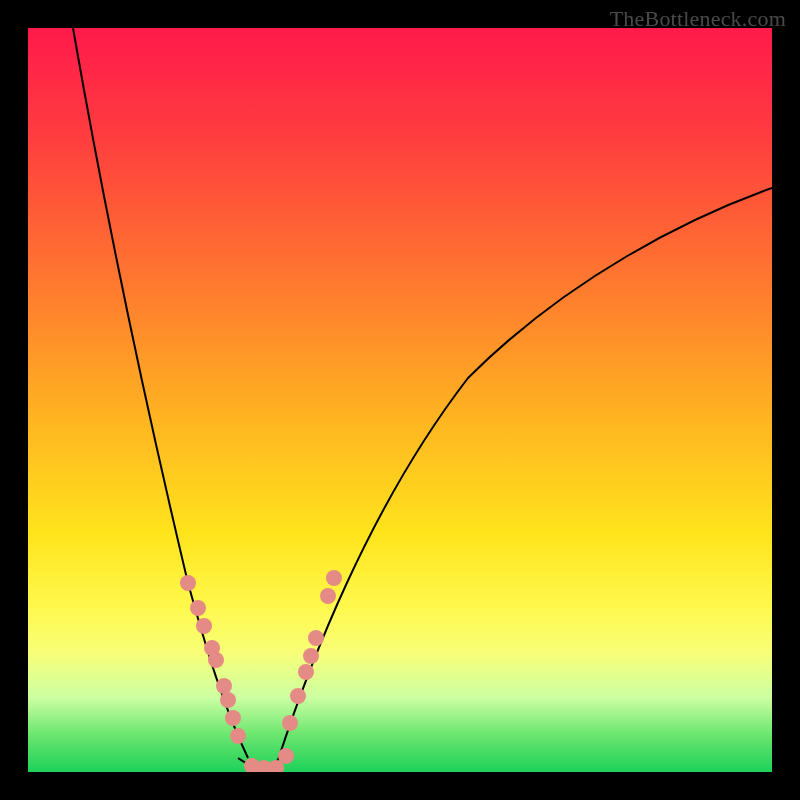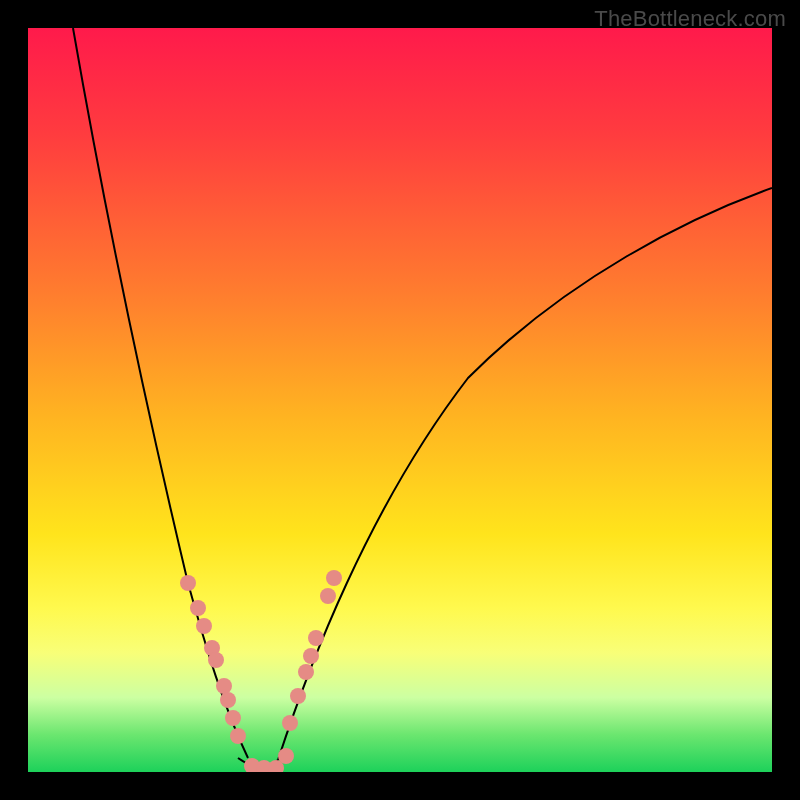--- a/index.html
+++ b/index.html
@@ -11,20 +11,21 @@
     background: #000;
     font-family: Arial, Helvetica, sans-serif;
   }
   .frame {
     position: absolute;
     top: 0;
     left: 0;
     width: 800px;
     height: 800px;
     background: #000;
+    font-family: Liberation Serif, serif;
   }
   .plot {
     position: absolute;
     top: 28px;
     left: 28px;
     width: 744px;
     height: 744px;
     background: linear-gradient(
       to bottom,
       #ff1a4b 0%,

